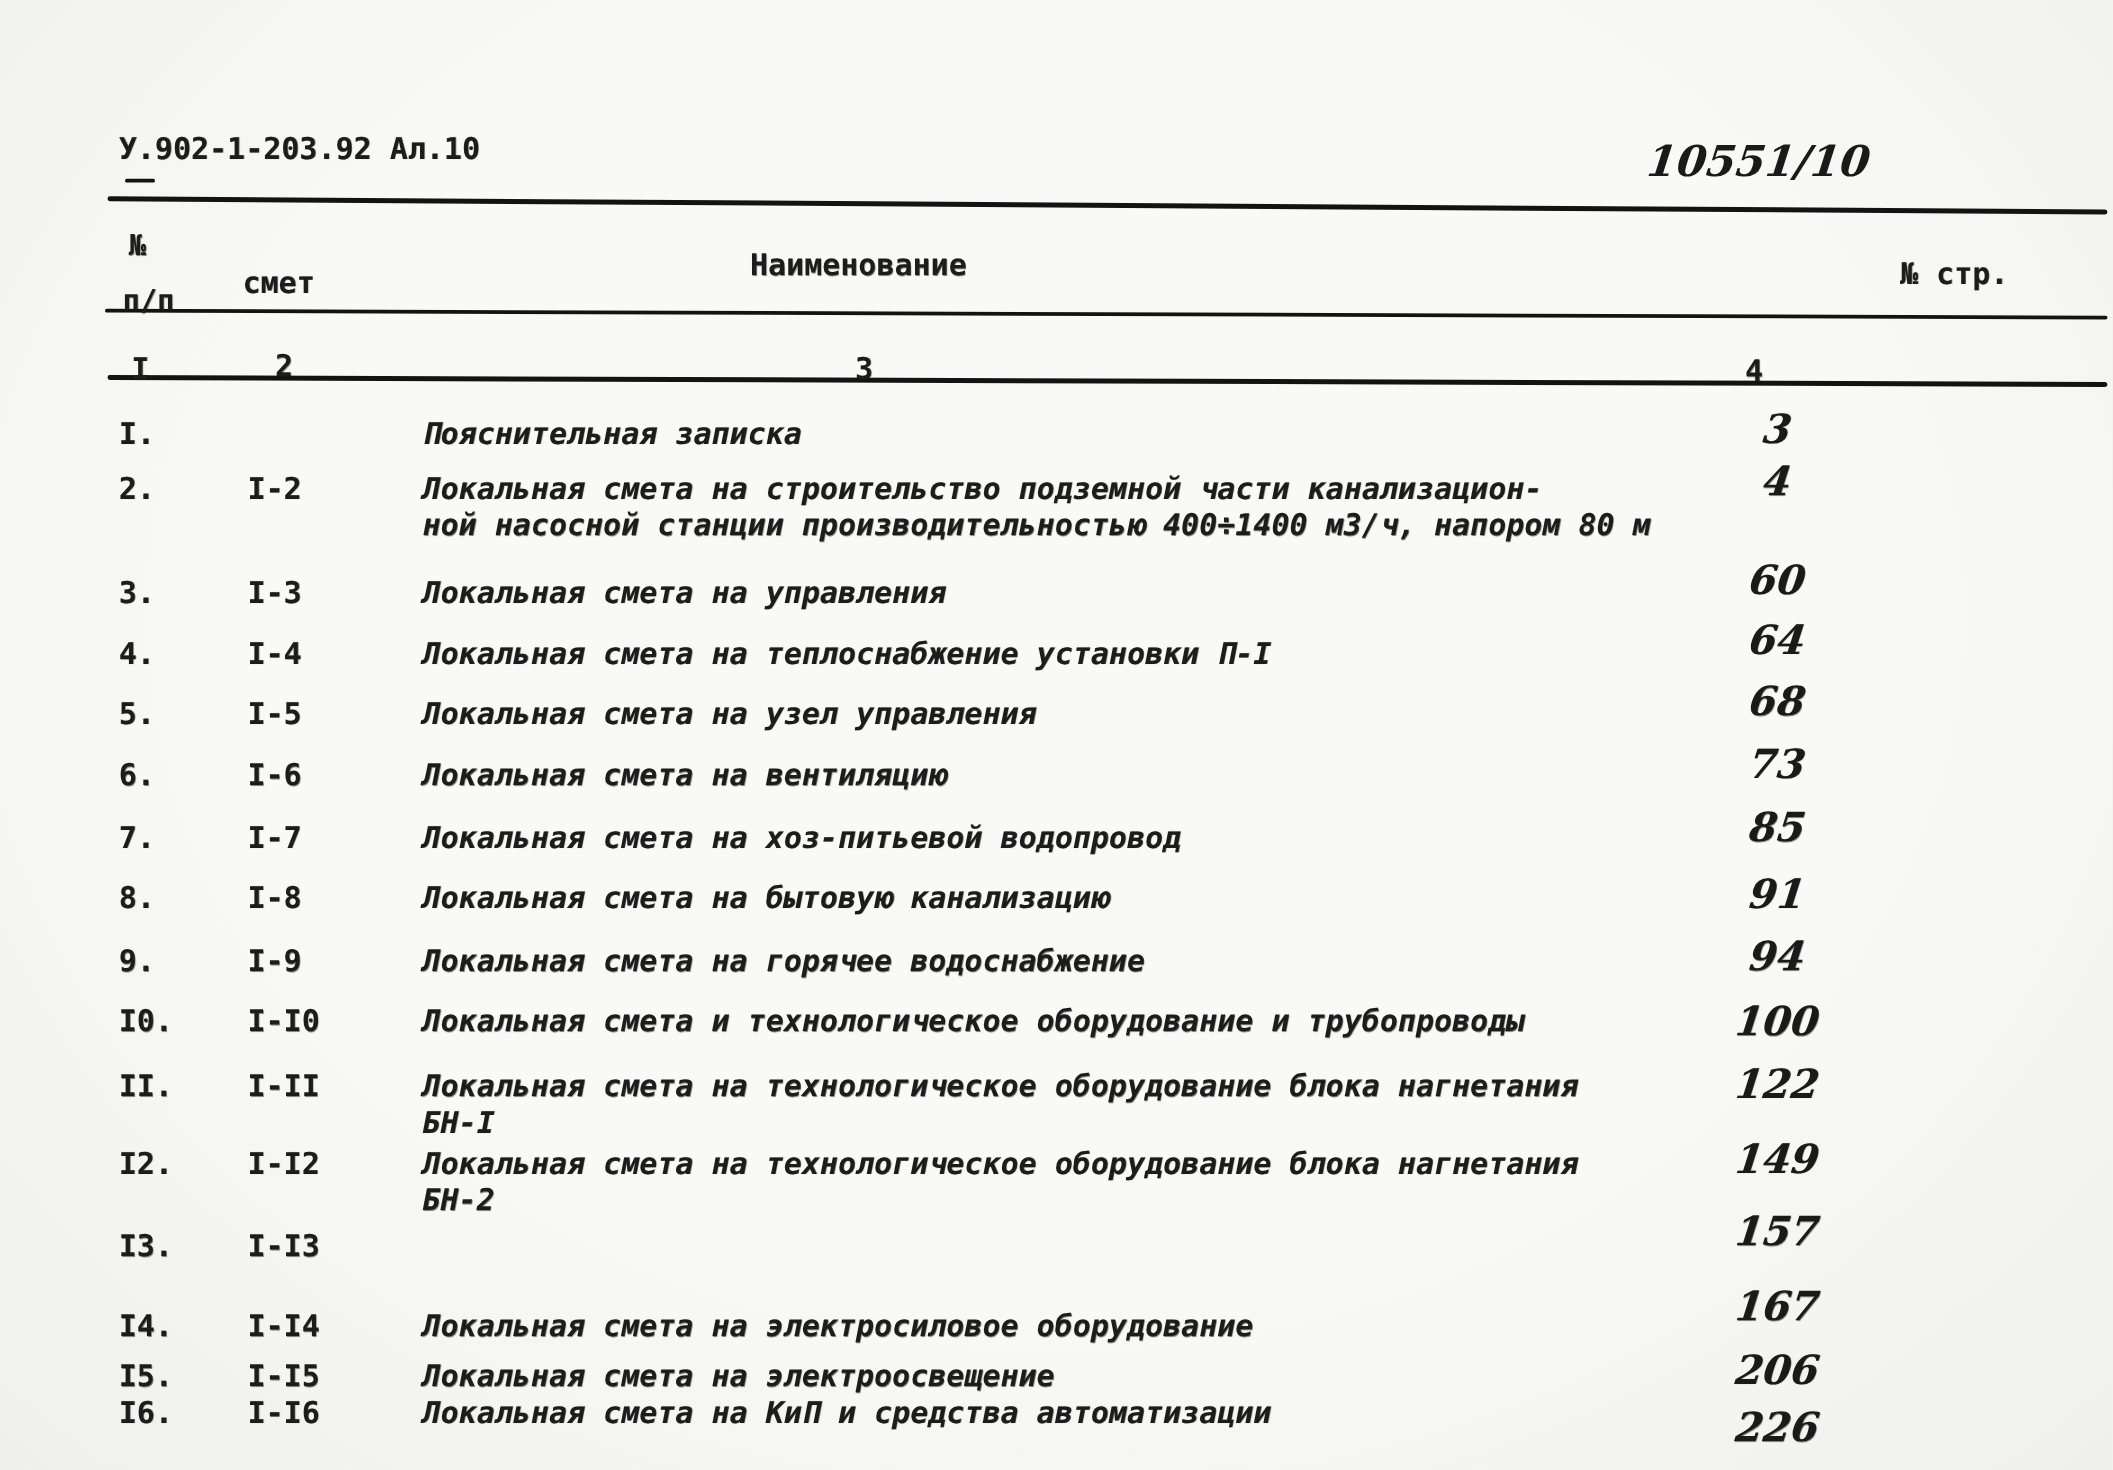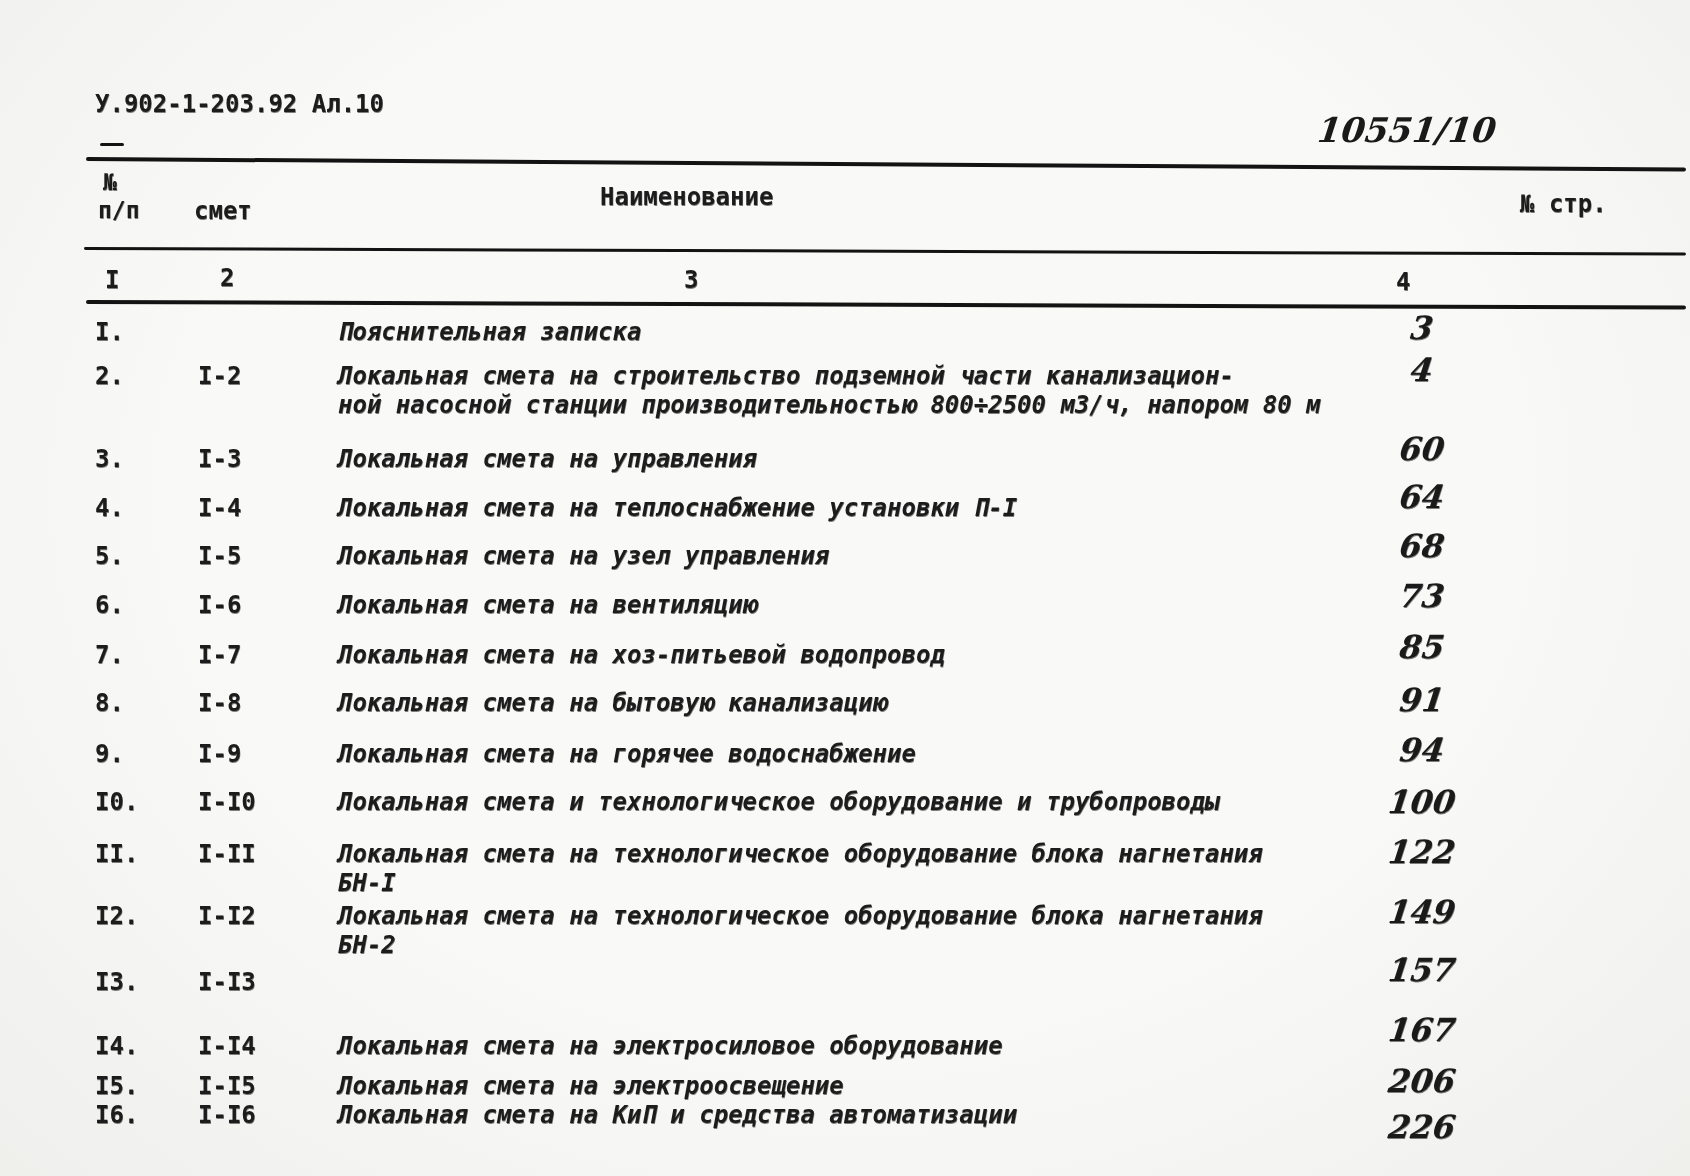--- a/index.html
+++ b/index.html
@@ -16,20 +16,21 @@
     background:radial-gradient(ellipse at 50% 42%, #f9f9f8 55%, #efefec 100%);
   }
   
   .tw {
     font-weight:700;
     font-size:24px;
     line-height:29px;
     letter-spacing:0px;
     text-shadow:0.5px 0.5px 0.6px rgba(25,25,25,0.55);
     white-space:nowrap;
+    margin-top:15px;
   }
   .tw-sm { font-size:23px; }
   
   .hw {
     font-family:"DejaVu Serif","Liberation Serif",serif;
     font-style:italic;
     font-weight:700;
     font-size:32px;
     transform:skewX(-7deg);
     color:#1a1a1a;
@@ -58,21 +59,21 @@
 
   <div class="abs hw" style="left:1318px; top:110px; font-size:34px;">10551/10</div>
 
   <div class="hline" style="left:100px; top:143px; width:24px; height:3px;"></div>
 
   <div class="hline" style="left:86px; top:157px; width:1600px; height:4px; transform:rotate(0.38deg);"></div>
   <div class="hline" style="left:84px; top:247px; width:1602px; height:3px; transform:rotate(0.2deg);"></div>
   <div class="hline" style="left:86px; top:300px; width:1600px; height:4px; transform:rotate(0.2deg);"></div>
 
   <div class="abs tw tw-sm" style="left:103px; top:168px;">№</div>
-  <div class="abs tw tw-sm" style="left:98px; top:196px;text-align:center;">п/п</div>
+  <div class="abs tw tw-sm" style="left:98px; top:212px;text-align:center;">п/п</div>
   <div class="abs tw" style="left:194px; top:197px;">смет</div>
   <div class="abs tw" style="left:600px; top:183px;">Наименование</div>
   <div class="abs tw" style="left:1520px; top:190px;">№ стр.</div>
 
   <div class="abs tw" style="left:105px; top:266px;">I</div>
   <div class="abs tw" style="left:220px; top:264px;">2</div>
   <div class="abs tw" style="left:684px; top:266px;">3</div>
   <div class="abs tw" style="left:1396px; top:268px;">4</div>
 
   <div class="row tw" style="top:318px;">
@@ -82,21 +83,21 @@
         <span>Пояснительная записка</span>
       </span>
     <span class="c-page hw" style="top:-4px;">3</span>
   </div>
 
   <div class="row tw" style="top:362px;">
     <span class="c-num">2.</span>
     <span class="c-smeta">I-2</span>
     <span class="c-name">
       <span>Локальная смета на строительство подземной части канализацион-</span>
-      <span>ной насосной станции производительностью 800÷2500 м3/ч, напором 80 м</span>
+      <span>ной насосной станции производительностью 400÷1400 м3/ч, напором 80 м</span>
     </span>
     <span class="c-page hw" style="top:-6px;">4</span>
   </div>
 
   <div class="row tw" style="top:445px;">
     <span class="c-num">3.</span>
     <span class="c-smeta">I-3</span>
     <span class="c-name">
         <span>Локальная смета на управления</span>
       </span>

